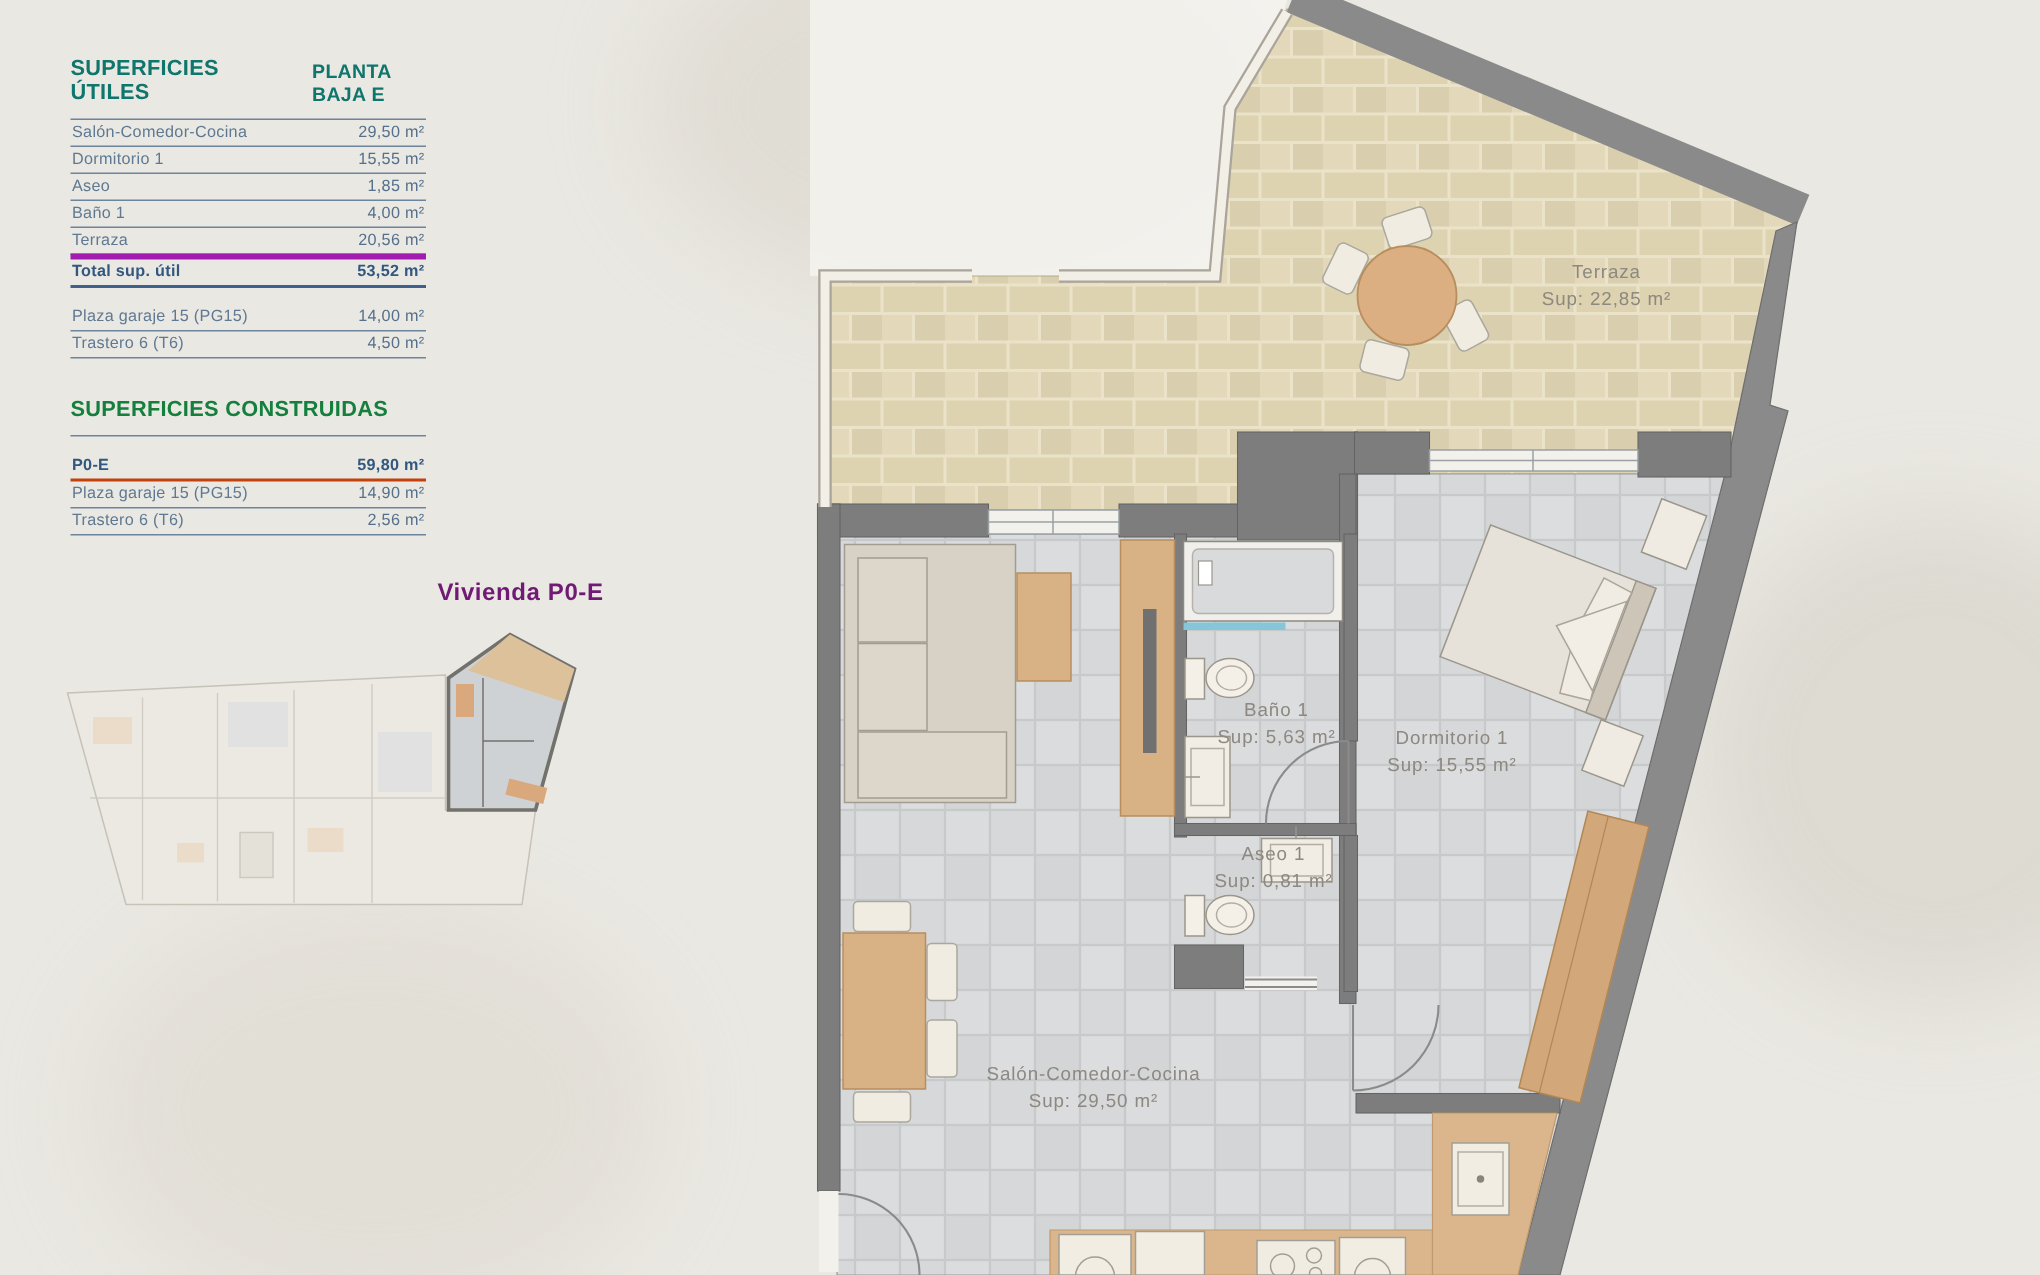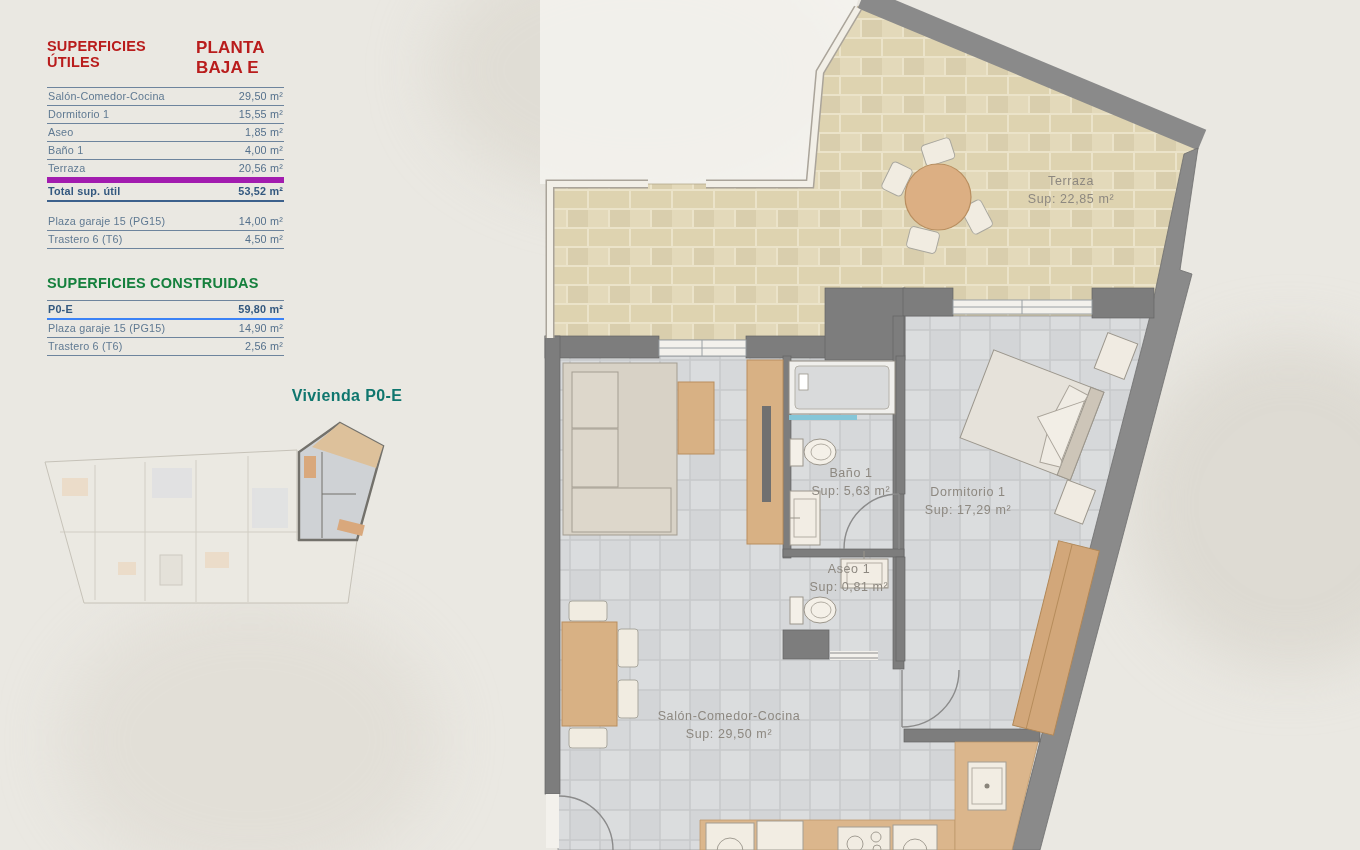--- a/index.html
+++ b/index.html
@@ -9,37 +9,37 @@
   .blob{position:absolute;border-radius:50%;filter:blur(30px);pointer-events:none;}
   .b1{left:430px;top:-60px;width:420px;height:260px;background:rgba(212,208,198,.45);}
   .b2{left:1130px;top:340px;width:320px;height:330px;background:rgba(209,205,196,.5);}
   .b3{left:60px;top:600px;width:380px;height:280px;background:rgba(214,210,200,.4);}
   .b4{left:700px;top:420px;width:260px;height:200px;background:rgba(216,212,203,.35);}
 
   svg.plan{position:absolute;left:0;top:0;}
 
   
   .panel{position:absolute;left:47px;top:38px;width:237px;}
-  .phead{display:flex;justify-content:space-between;align-items:flex-start;
-         color:#b91c1c;font-weight:bold;font-size:14.5px;letter-spacing:.2px;margin-bottom:9px;gap:48px;}
-  .phead .sub{font-size:17px;}
+  .phead{display:flex;justify-content:space-between;align-items:flex-end;
+         color:#0f766e;font-weight:bold;font-size:14.5px;letter-spacing:.2px;margin-bottom:9px;gap:48px;}
+  .phead .sub{font-size:13px;}
   .ptable{border-top:1px solid rgba(77,106,140,.8);}
   .trow{display:flex;justify-content:space-between;align-items:baseline;
         border-bottom:1px solid rgba(77,106,140,.8);
         font-size:10.8px;color:#5f7992;padding:2px 1px 3px 1px;letter-spacing:.2px;}
   .trow .tvalue{color:#54708c;}
-  .trow.total{font-weight:bold;color:#33587f;border-top:6px solid #a21caf;border-bottom:2px solid #3d618c;margin-top:-1px;}
+  .trow.total{font-weight:bold;color:#33587f;border-top:4px solid #a21caf;border-bottom:2px solid #3d618c;margin-top:-1px;}
   .trow.total .tvalue{color:#33587f;}
-  .trow.bold{font-weight:bold;color:#33587f;border-bottom:2px solid #3b82f6;}
+  .trow.bold{font-weight:bold;color:#33587f;border-bottom:2px solid #c2410c;margin-top:11px;}
   .trow.bold .tvalue{color:#33587f;}
   .gap{height:11px;}
   .phead2{color:#15803d;font-weight:bold;font-size:14.5px;margin:26px 0 9px 0;letter-spacing:.2px;}
 
   .vivienda-title{position:absolute;left:347px;top:387px;transform:translateX(-50%);
-        color:#0f766e;font-size:16px;font-weight:600;letter-spacing:.4px;white-space:nowrap;}
+        color:#701a75;font-size:16px;font-weight:600;letter-spacing:.4px;white-space:nowrap;}
 
   .room-label{position:absolute;transform:translateX(-50%);text-align:center;
         color:#8d8880;font-size:12.5px;letter-spacing:.6px;line-height:1.45;white-space:nowrap;}
 </style>
 </head>
 <body>
 
 <div class="canvas">
   <div class="blob b1"></div>
   <div class="blob b2"></div>
@@ -306,21 +306,21 @@
   <div class="room-label" style="left:1071px;top:172px;">
     <div>Terraza</div>
     <div>Sup: 22,85 m²</div>
   </div>
   <div class="room-label" style="left:851px;top:464px;">
     <div>Baño 1</div>
     <div>Sup: 5,63 m²</div>
   </div>
   <div class="room-label" style="left:968px;top:483px;">
     <div>Dormitorio 1</div>
-    <div>Sup: 17,29 m²</div>
+    <div>Sup: 15,55 m²</div>
   </div>
   <div class="room-label" style="left:849px;top:560px;">
     <div>Aseo 1</div>
     <div>Sup: 0,81 m²</div>
   </div>
   <div class="room-label" style="left:729px;top:707px;">
     <div>Salón-Comedor-Cocina</div>
     <div>Sup: 29,50 m²</div>
   </div>
 </div>

